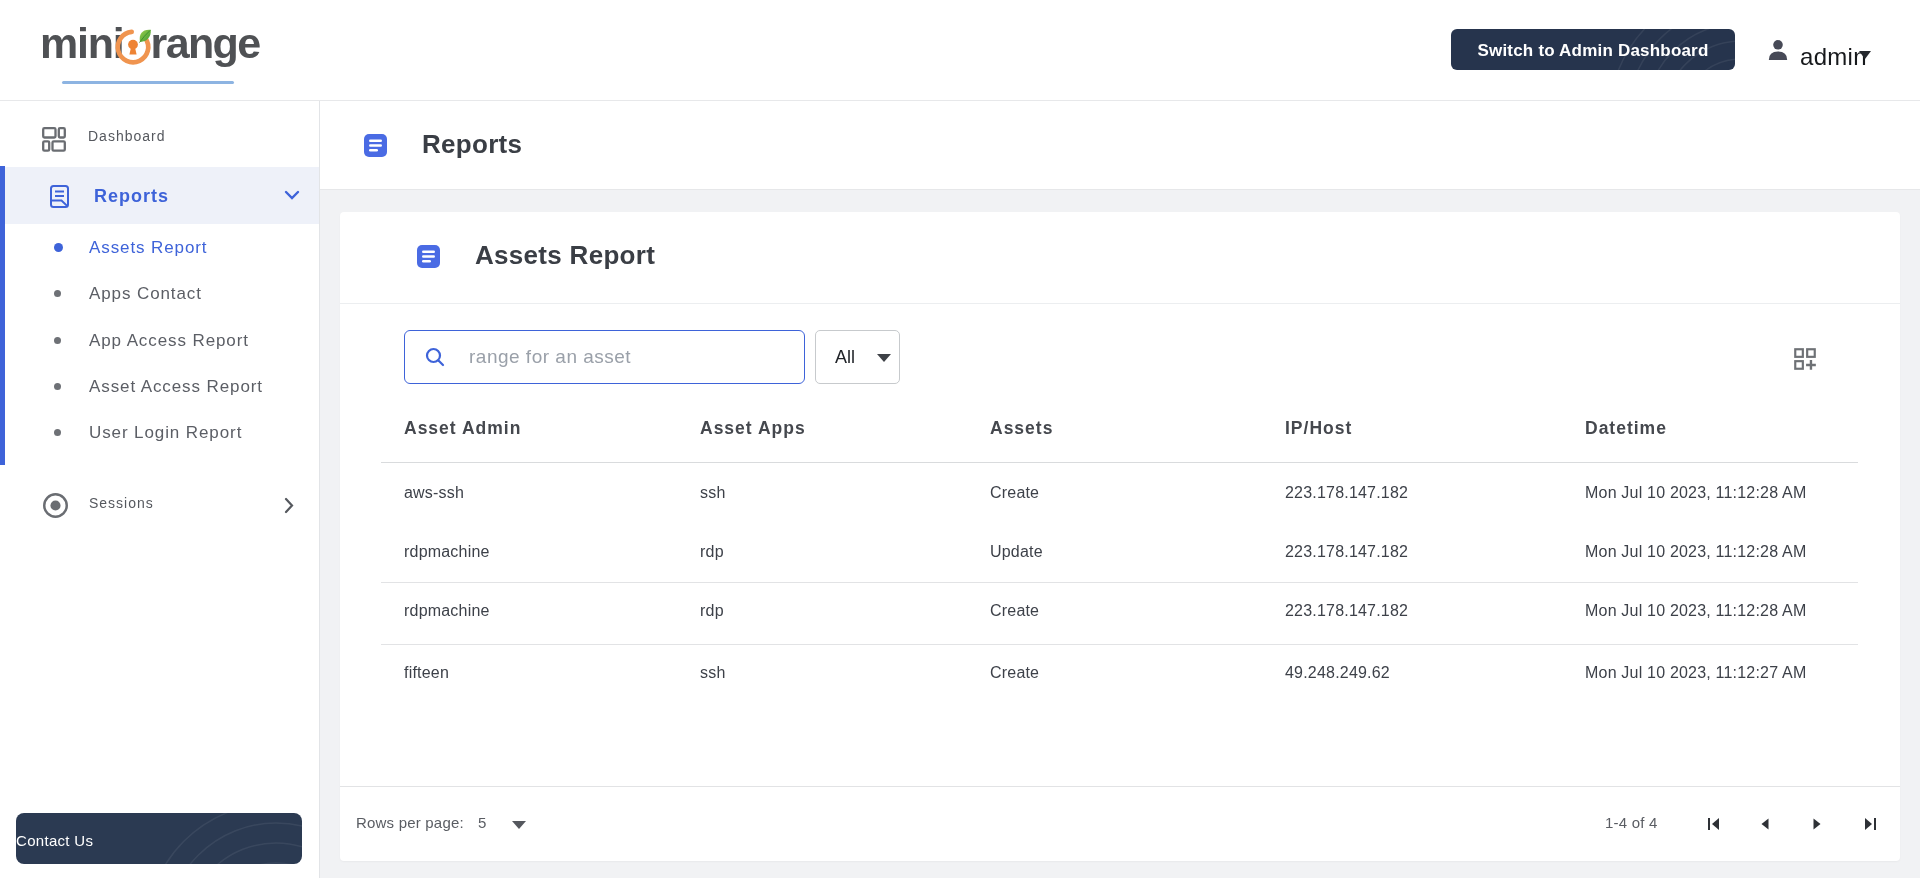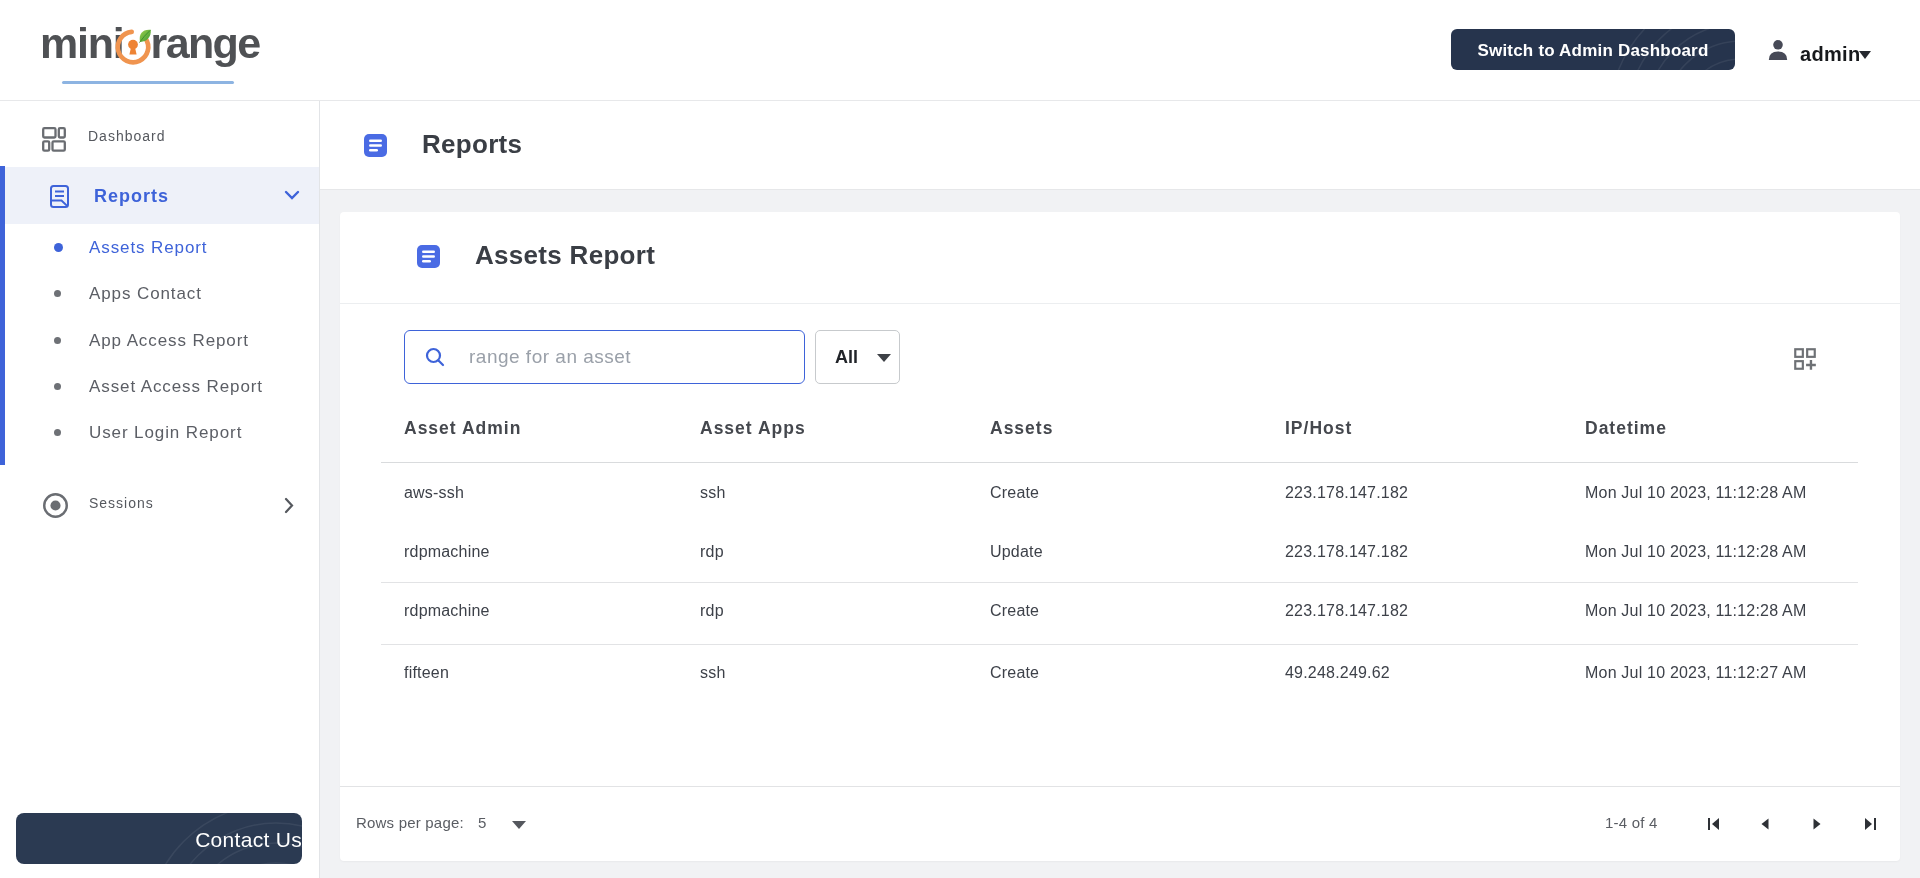--- a/index.html
+++ b/index.html
@@ -4,21 +4,21 @@
 <style>
 * { margin:0; padding:0; box-sizing:border-box; }
 html,body { width:1920px; height:878px; overflow:hidden; font-family:"Liberation Sans",sans-serif; background:#ffffff; }
 .abs { position:absolute; }
 
 
 #topbar { position:absolute; left:0; top:0; width:1920px; height:101px; background:#fff; border-bottom:1px solid #e7e8ea; z-index:5; }
 #logo { position:absolute; left:38px; top:20px; }
 #logo-underline { position:absolute; left:62px; top:81px; width:172px; height:3px; background:#8db4e2; border-radius:2px; }
 #switch-btn { position:absolute; left:1451px; top:29px; width:284px; height:41px; background:#26344d; border-radius:6px; color:#fff; font-size:17px; font-weight:700; letter-spacing:0.2px; display:flex; align-items:center; justify-content:center; padding-top:3px; overflow:hidden; }
-#admin-text { position:absolute; left:1800px; top:43px; font-size:20px; color:#17191c; font-weight:700; letter-spacing:0.3px; }
+#admin-text { position:absolute; left:1800px; top:43px; font-size:24px; color:#17191c; font-weight:400; letter-spacing:0.3px; }
 .caret-down { position:absolute; left:1859px; top:51px; width:0; height:0; border-left:6.5px solid transparent; border-right:6.5px solid transparent; border-top:8px solid #25282e; }
 
 
 #sidebar { position:absolute; left:0; top:101px; width:320px; height:777px; background:#fff; border-right:1px solid #e2e4e7; z-index:4; }
 .side-label { font-size:14px; color:#55585e; font-weight:500; letter-spacing:1px; }
 #active-bar { position:absolute; left:0; top:65px; width:5px; height:299px; background:#3e63d9; }
 #reports-row { position:absolute; left:5px; top:66px; width:314px; height:57px; background:#eef1f9; }
 .sub-item { position:absolute; left:89px; font-size:17px; color:#5b5e65; letter-spacing:0.9px; }
 .bullet { position:absolute; left:54px; width:7px; height:7px; border-radius:50%; background:#6e7176; }
 
@@ -27,31 +27,31 @@
 #page-head { position:absolute; left:320px; top:101px; width:1600px; height:89px; background:#fff; border-bottom:1px solid #e6e7e9; }
 #page-title { position:absolute; left:422px; top:129px; font-size:26px; font-weight:700; color:#3a3e45; letter-spacing:0.3px; }
 
 #card { position:absolute; left:340px; top:212px; width:1560px; height:649px; background:#fff; border-radius:4px; box-shadow:0 1px 2px rgba(0,0,0,0.04); }
 #card-title { position:absolute; left:135px; top:28px; font-size:26px; font-weight:700; color:#3a3e45; letter-spacing:0.3px; }
 #card-head-divider { position:absolute; left:0; top:91px; width:1560px; height:1px; background:#eceef0; }
 
 #search-box { position:absolute; left:64px; top:118px; width:401px; height:54px; border:1.5px solid #3e63d9; border-radius:6px; display:flex; align-items:center; }
 #search-ph { position:absolute; left:129px; top:134px; font-size:19px; color:#9aa0a9; letter-spacing:0.5px; }
 #all-select { position:absolute; left:475px; top:118px; width:85px; height:54px; border:1px solid #c7cacd; border-radius:5px; }
-#all-text { position:absolute; left:19px; top:16px; font-size:18px; color:#212429; font-weight:700; }
+#all-text { position:absolute; left:19px; top:16px; font-size:18px; color:#212429; font-weight:400; }
 #all-caret { position:absolute; left:61px; top:23px; width:0; height:0; border-left:7px solid transparent; border-right:7px solid transparent; border-top:8px solid #3e4147; }
 
 .th { position:absolute; font-size:17.5px; color:#45484e; font-weight:600; letter-spacing:1px; }
 .td { position:absolute; font-size:16px; color:#3d4149; letter-spacing:0.2px; }
 .tdivider { position:absolute; left:41px; width:1477px; height:1px; background:#e2e3e5; }
 
 #foot-divider { position:absolute; left:0; top:574px; width:1560px; height:1px; background:#e2e3e5; }
 .foot-text { position:absolute; font-size:15px; color:#5a5d63; letter-spacing:0.2px; }
 
-#contact-btn { position:absolute; left:16px; top:712px; width:286px; height:51px; background:#2b3a52; border-radius:8px; color:#fff; font-size:21px; letter-spacing:0.3px; display:flex; align-items:center; justify-content:flex-end; padding-top:3px; overflow:hidden; }
+#contact-btn { position:absolute; left:16px; top:712px; width:286px; height:51px; background:#2b3a52; border-radius:8px; color:#fff; font-size:15px; letter-spacing:0.3px; display:flex; align-items:center; justify-content:flex-start; padding-top:3px; overflow:hidden; }
 </style>
 </head>
 <body>
 
 <div id="topbar">
   <div id="logo">
     <svg width="240" height="60" viewBox="0 0 240 60">
       <defs>
         <linearGradient id="lg" x1="0" y1="0" x2="1" y2="1">
           <stop offset="0" stop-color="#9acd4a"></stop>

